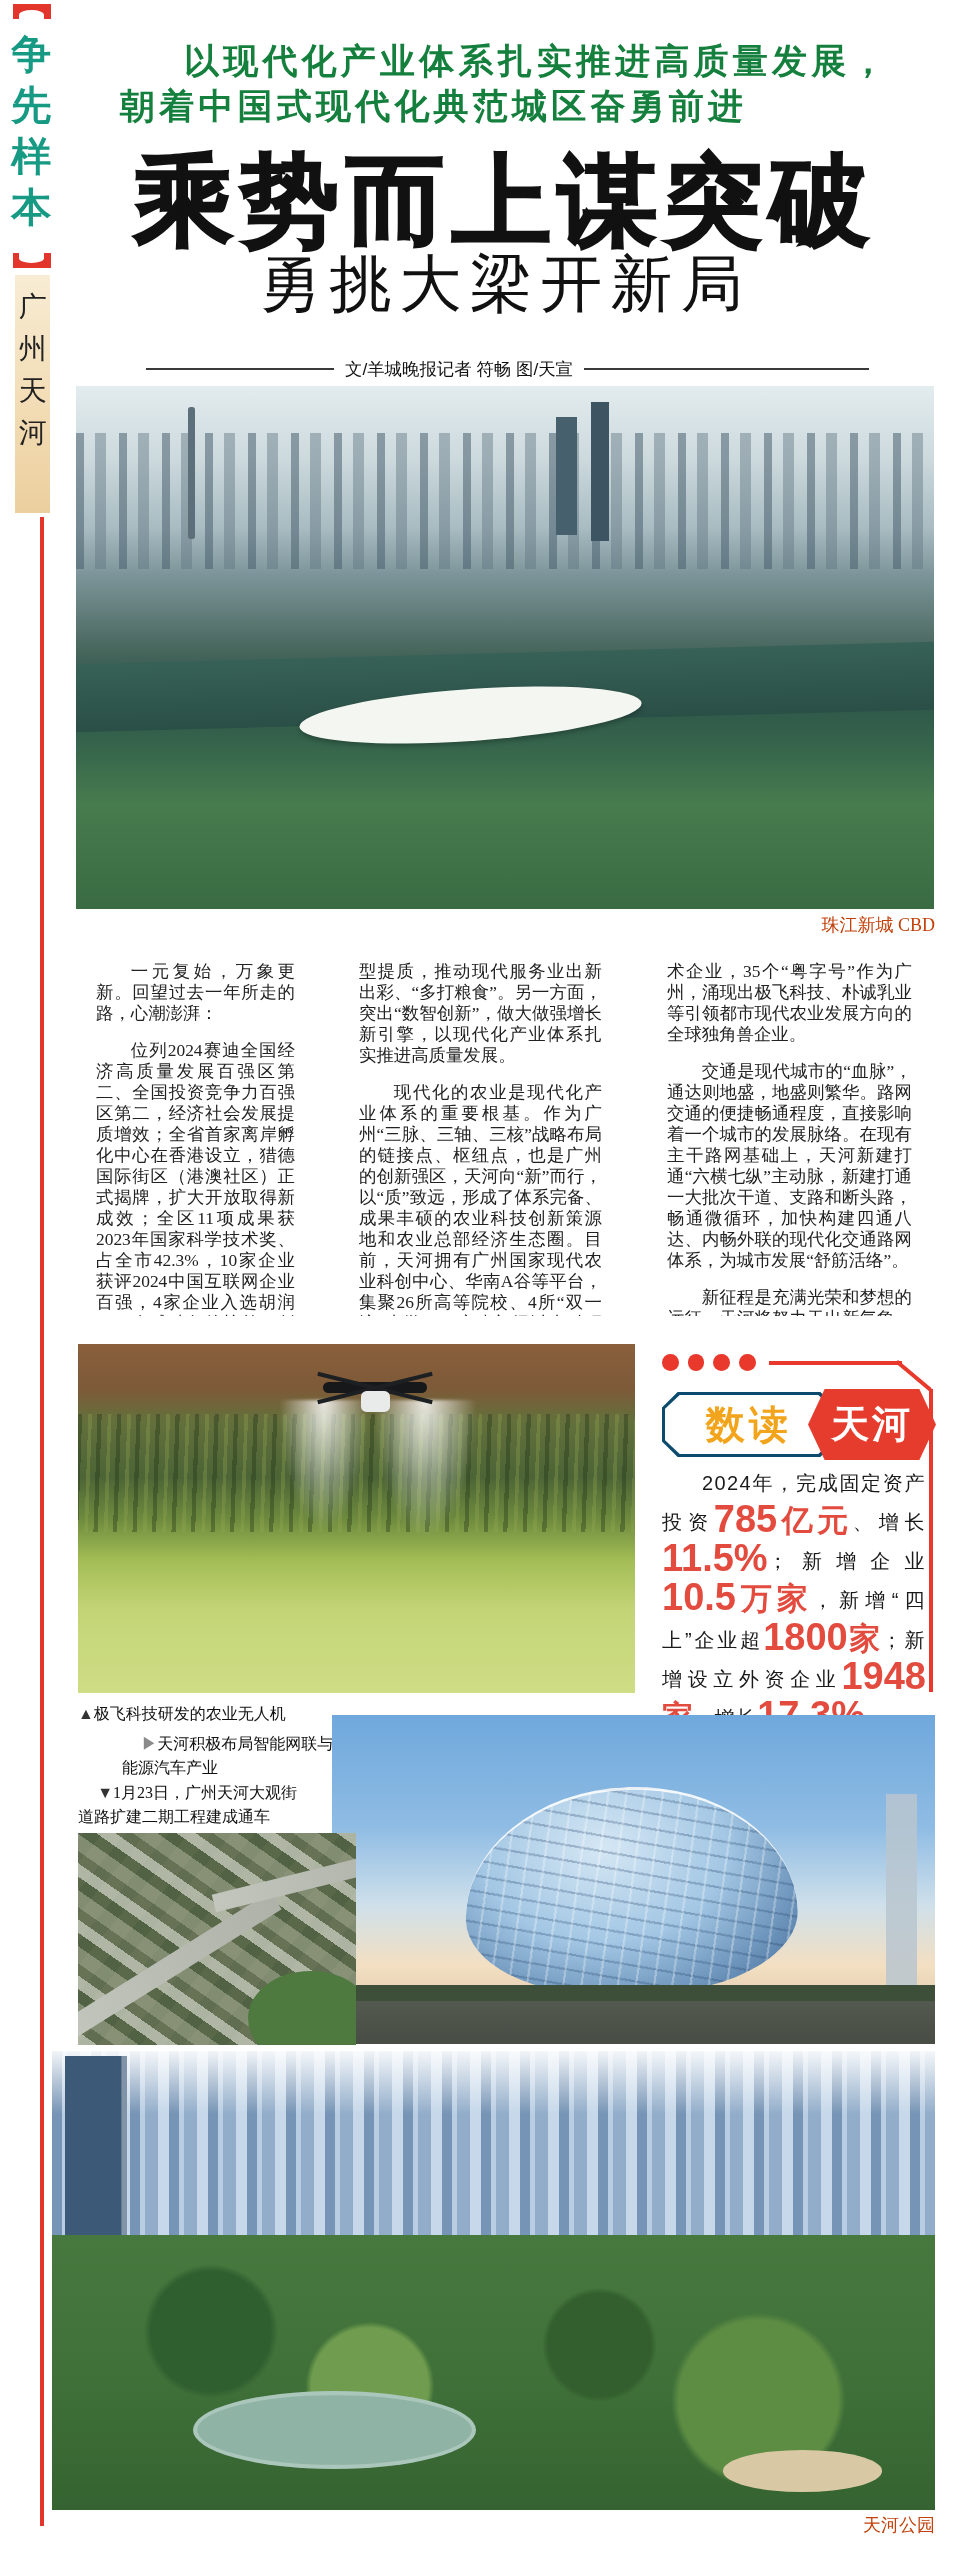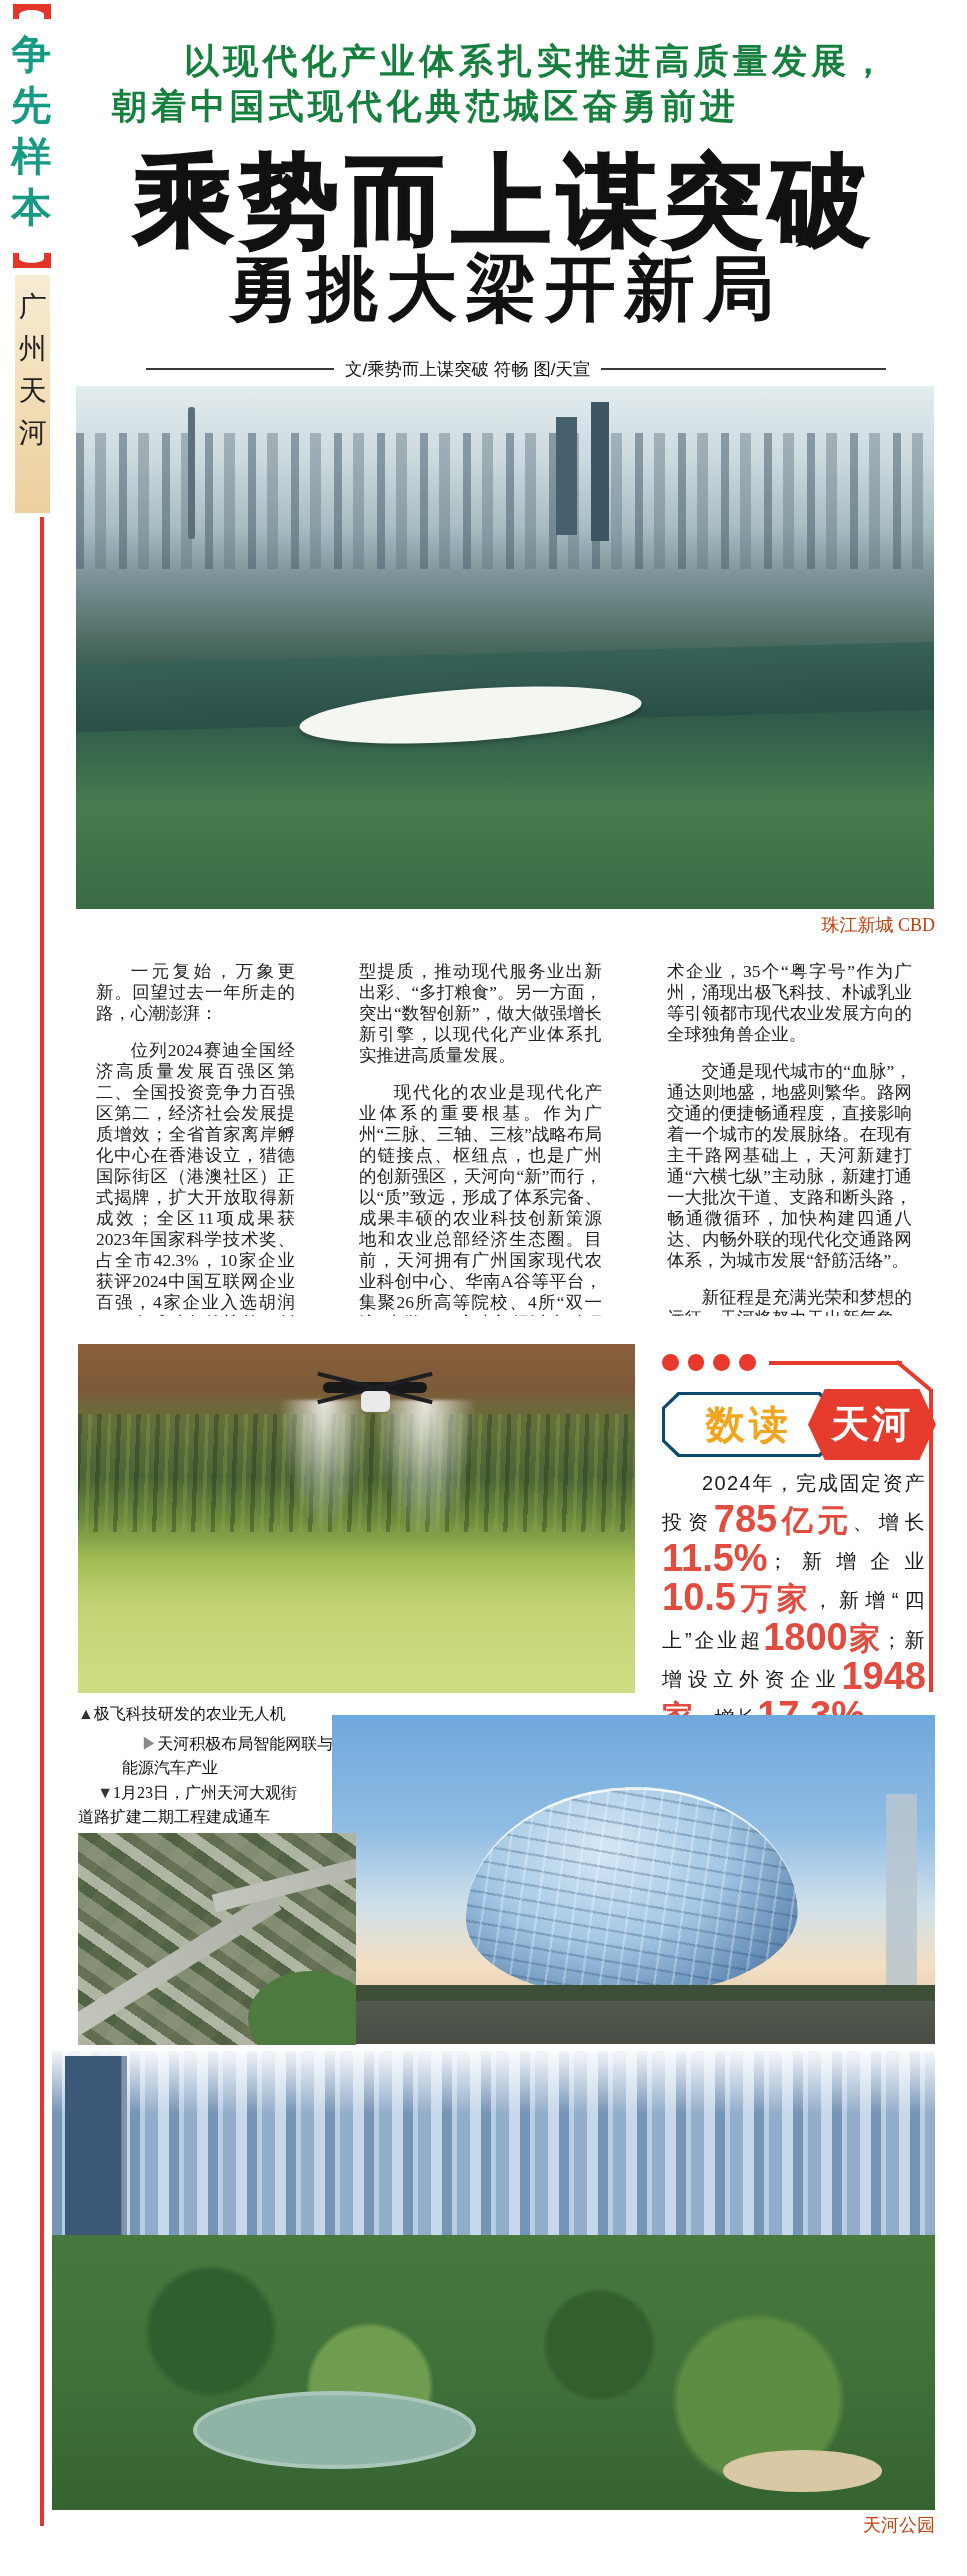--- a/index.html
+++ b/index.html
@@ -19,25 +19,25 @@
   .region-strip{left:15.3px;top:275px;width:35px;height:238px;
       background:linear-gradient(180deg,#f8ecd4 0%,#f3dfba 45%,#eccf9e 100%);
       display:flex;flex-direction:column;align-items:center;gap:14px;padding-top:18px;box-sizing:border-box;}
   .region-strip span{font-size:28px;line-height:1;color:#222;}
   .left-red-line{left:40px;top:517px;width:3.5px;height:2009px;background:#e2352b;}
 
   
   .kicker{font-family:"Liberation Sans",sans-serif;font-weight:bold;color:#15803d;
           font-size:35px;letter-spacing:4.2px;white-space:nowrap;}
   .kicker-1{left:184px;top:38px;}
-  .kicker-2{left:112px;top:83px;}
+  .kicker-2{left:120px;top:83px;}
   .headline{left:76px;width:858px;text-align:center;font-family:"Liberation Sans",sans-serif;
             color:#111;white-space:nowrap;}
   .headline-1{top:136px;font-size:99px;font-weight:900;letter-spacing:7px;-webkit-text-stroke:2.1px #111;}
-  .headline-2{top:242px;font-size:71px;font-weight:700;letter-spacing:8.3px;}
+  .headline-2{top:242px;font-size:62px;font-weight:400;letter-spacing:8.3px;}
   .byline-row{left:146px;top:357px;width:681px;display:flex;align-items:center;gap:11px;
               font-family:"Liberation Sans",sans-serif;}
   .byline-row .rule{height:2.1px;background:#3a3a3a;}
   .byline-row .rule-l{flex:0 0 188px;}
   .byline-row .rule-r{flex:0 0 285px;}
   .byline-row .byline-text{font-size:17.4px;font-weight:500;color:#111;white-space:nowrap;}
 
   
   .photo{overflow:hidden;}
   .photo-cbd{left:76px;top:386px;width:858px;height:523px;
@@ -185,21 +185,21 @@
     <span>河</span>
   </div>
   <div class="abs left-red-line"></div>
 
   <div class="abs kicker kicker-1">以现代化产业体系扎实推进高质量发展，</div>
   <div class="abs kicker kicker-2">朝着中国式现代化典范城区奋勇前进</div>
   <div class="abs headline headline-1">乘势而上谋突破</div>
   <div class="abs headline headline-2">勇挑大梁开新局</div>
   <div class="abs byline-row">
     <div class="rule rule-l"></div>
-    <div class="byline-text">文/乘势而上谋突破 符畅  图/天宣</div>
+    <div class="byline-text">文/羊城晚报记者 符畅  图/天宣</div>
     <div class="rule rule-r"></div>
   </div>
 
   <div class="abs photo photo-cbd">
     <div class="cbd-skyline"></div>
     <div class="abs cbd-canton"></div>
     <div class="cbd-tower cbd-tower-a"></div>
     <div class="cbd-tower cbd-tower-b"></div>
     <div class="cbd-river"></div>
     <div class="cbd-canopy"></div>

